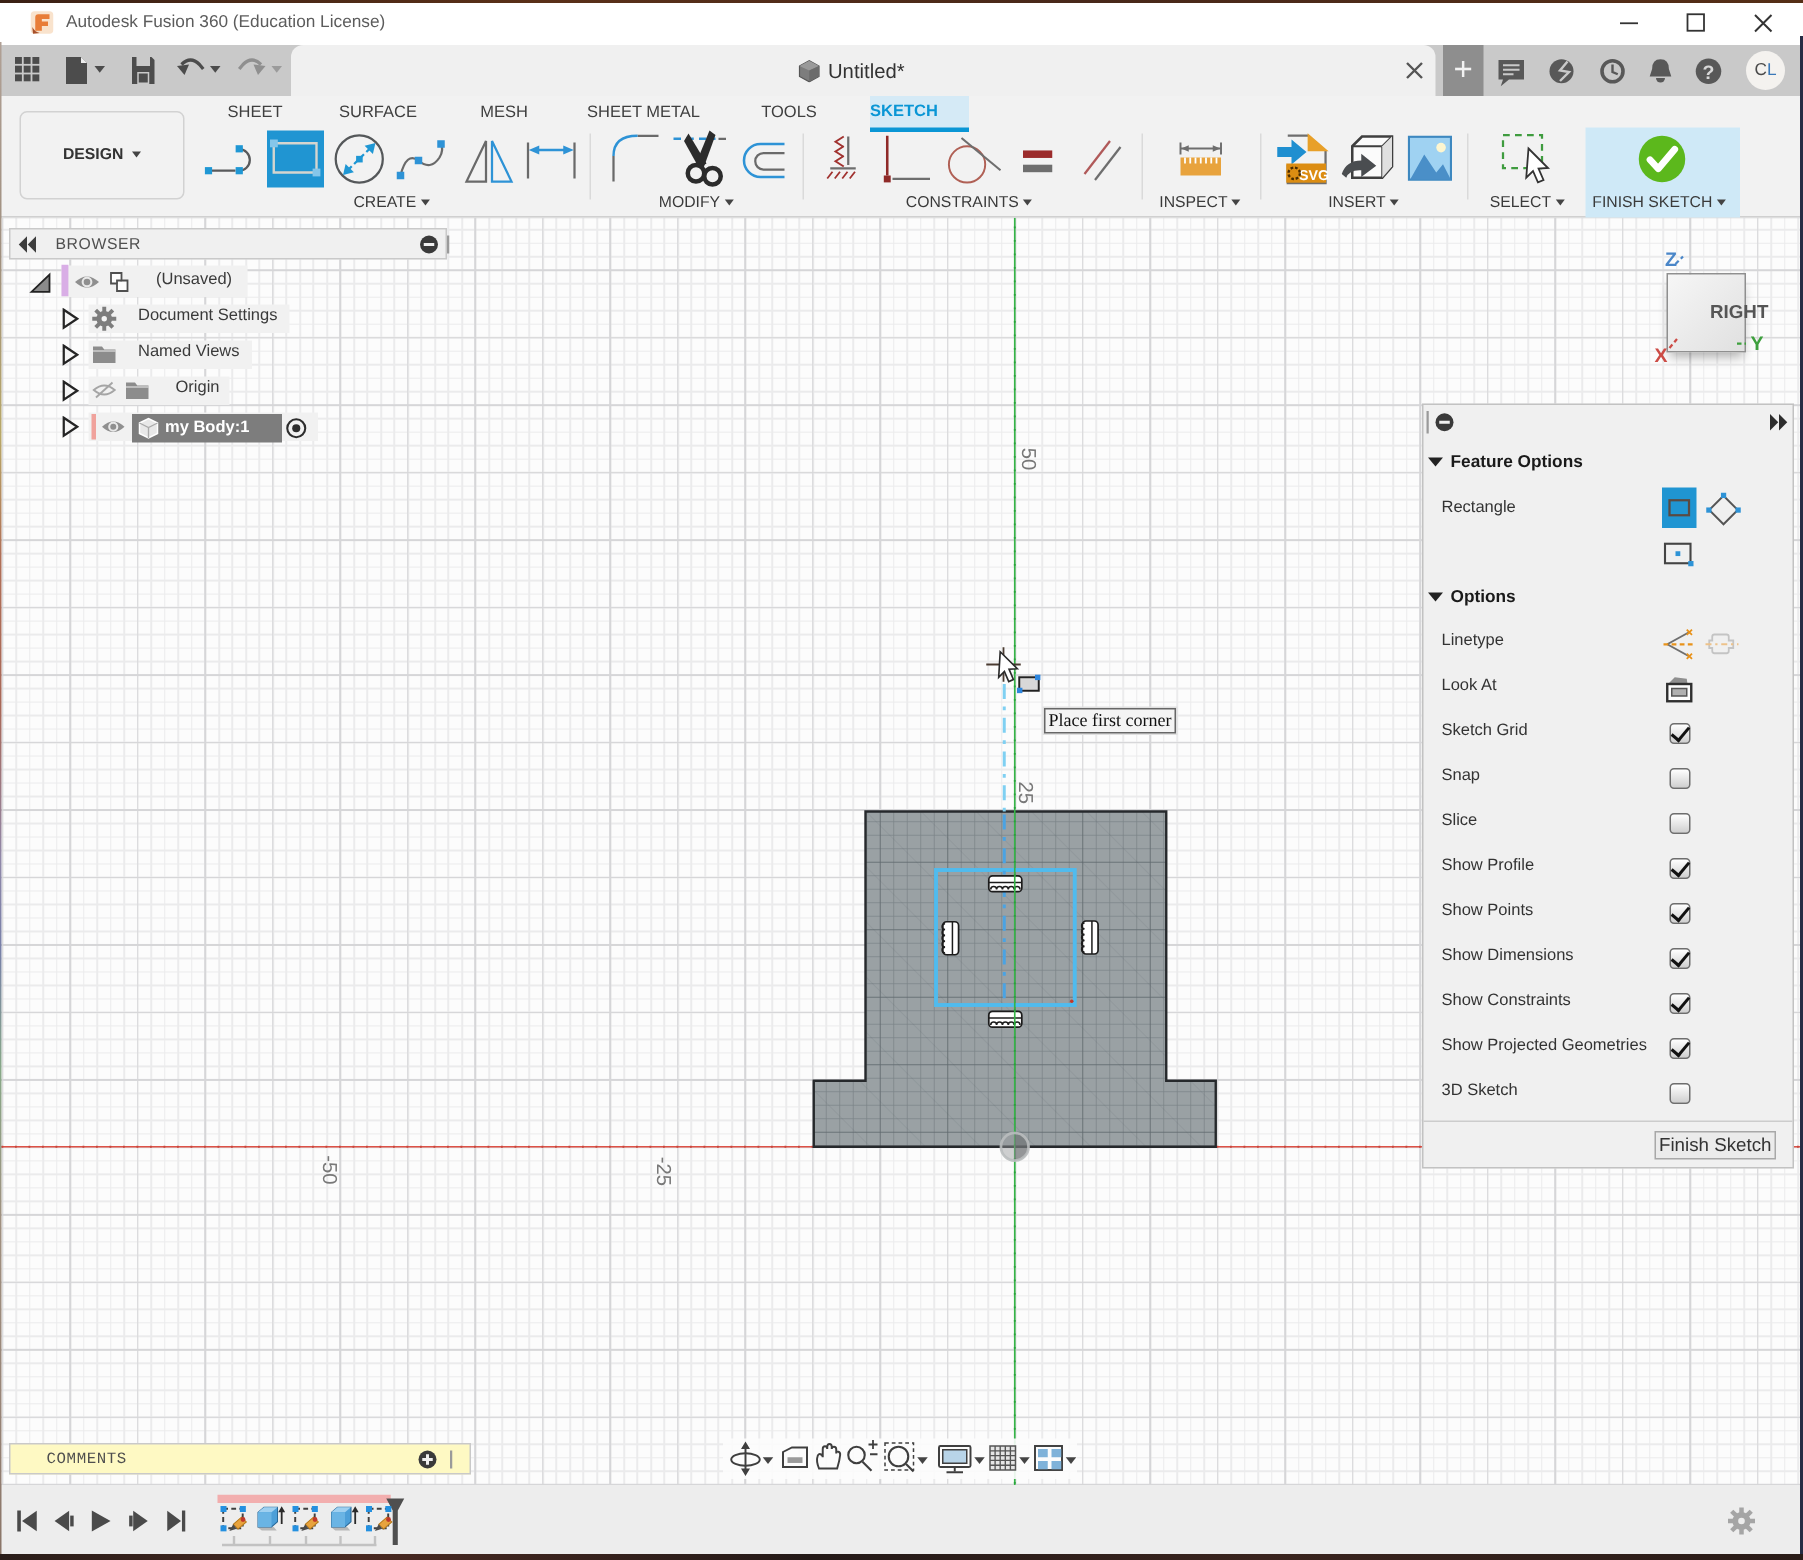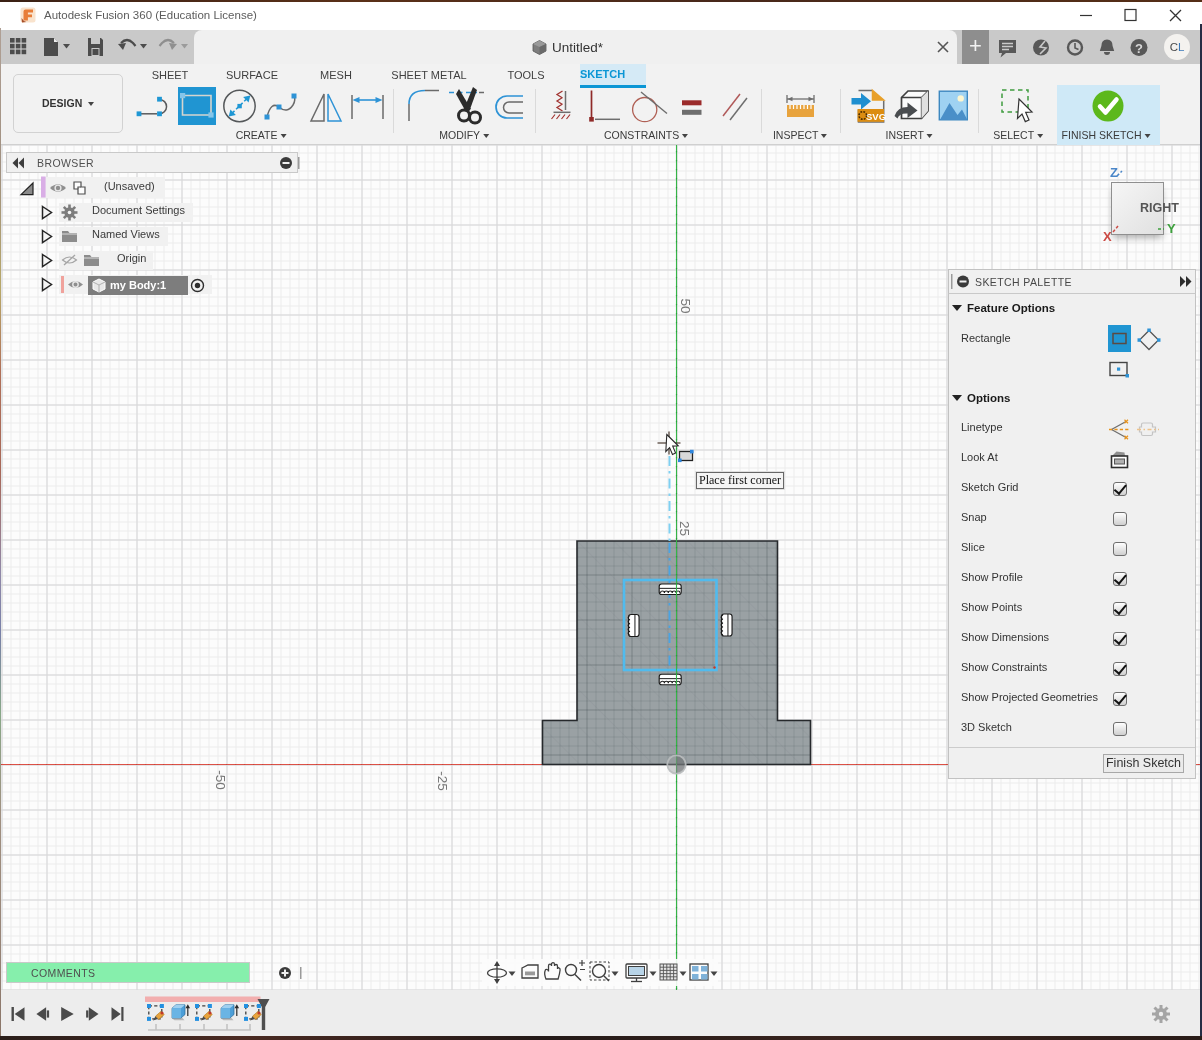--- a/index.html
+++ b/index.html
@@ -36,21 +36,21 @@
 #pheader { left:948px; top:269px; width:248px; height:25px; background:#f0f0f0; border:1px solid #c2c2c2; border-bottom:1px solid #c9c9c9; }
 #pheader span { position:absolute; left:26px; top:6px; font-size:10.5px; color:#484848; letter-spacing:0.4px; }
 .plabel { position:absolute; left:961px; font-size:11px; color:#333; white-space:nowrap; }
 .psec { position:absolute; left:967px; font-size:11.5px; font-weight:bold; color:#1a1a1a; }
 .psec-car { position:absolute; left:952px; width:0; height:0; border-left:5px solid transparent; border-right:5px solid transparent; border-top:6.5px solid #222; }
 .cbx { position:absolute; left:1113px; width:14px; height:14px; border:1px solid #6e6e6e; border-radius:3px; background:linear-gradient(#ffffff,#cfcfcf); }
 .cbx.on::after { content:""; position:absolute; left:3.2px; top:-1px; width:4.6px; height:9.5px; border-right:2.5px solid #111; border-bottom:2.5px solid #111; transform:rotate(40deg); }
 #finishbtn { left:1103px; top:754px; width:81px; height:19px; background:#ebebeb; border:1px solid #a8a8a8; font-size:12.5px; color:#333; text-align:center; line-height:17px; }
 #vcube { left:1111px; top:182px; width:53px; height:53px; background:linear-gradient(135deg,#f6f6f6,#e0e0e0); border:1px solid #8f8f8f; text-align:center; line-height:51px; font-size:12.5px; font-weight:bold; color:#555; box-shadow:0 5px 7px -2px rgba(0,0,0,0.3);padding-left:28px; }
 .axlbl { position:absolute; font-size:13px; font-weight:bold; }
-#comments { left:6px; top:962px; width:244px; height:21px; background:#86efac; border:1px solid #c9c9c9; }
+#comments { left:6px; top:962px; width:308px; height:21px; background:#fef9c3; border:1px solid #c9c9c9;font-family:Liberation Mono, monospace; }
 #comments span { position:absolute; left:24px; top:4px; font-size:10.5px; color:#4f4f4f; letter-spacing:0.4px; }
 #navbar { left:482px; top:959px; width:236px; height:27px; background:rgba(252,252,252,0.9); }
 #timeline { left:0; top:990px; width:1202px; height:46px; background:#ededed; }
 #tooltip { left:696px; top:472px; width:88px; height:17px; background:#f4f4f4; border:1px solid #676767; box-shadow:0 0 0 1px #e0e0e0; font-family:"Liberation Serif", serif; font-size:12px; color:#111; text-align:center; line-height:15px; white-space:nowrap; }
 #topedge { left:0; top:0; width:1202px; height:2px; background:linear-gradient(to right,#3a2014,#5a3018 30%,#48281a 60%,#552e16); }
 #rightedge { left:1200px; top:24px; width:2px; height:1012px; background:#262c44; }
 #bottomedge { left:0; top:1036px; width:1202px; height:4px; background:linear-gradient(to right,#2a1e1a,#4a2a22 20%,#241a18 45%,#3a241e 70%,#2a1c18); }
 #leftedge { left:0; top:28px; width:1px; height:1008px; background:linear-gradient(#b0a095,#a09080 14%,#b8a868 26%,#b07058 34%,#a86858 44%,#9088a8 54%,#7880a8 60%,#88a888 68%,#a09080 78%,#988578 90%,#8a7568); }
 </style>
 </head>
@@ -396,23 +396,20 @@
 <div id="vcube" class="abs">RIGHT</div>
 <div class="axlbl abs" style="left:1110px;top:165px;color:#4a86c8">Z</div>
 <div class="axlbl abs" style="left:1103px;top:229px;color:#cc4b45">X</div>
 <div class="axlbl abs" style="left:1167px;top:221px;color:#3da03d">Y</div>
 <svg class="abs" style="left:1100px;top:160px" width="100" height="90" viewBox="0 0 100 90">
 <line x1="17" y1="16" x2="22" y2="11" stroke="#4a86c8" stroke-width="1.5" stroke-dasharray="3 2"></line>
 <line x1="13" y1="72" x2="18" y2="66" stroke="#cc4b45" stroke-width="1.5" stroke-dasharray="3 2"></line>
 <line x1="58" y1="69" x2="64" y2="69" stroke="#3da03d" stroke-width="1.5" stroke-dasharray="3 2"></line>
 </svg>
 <div id="palette" class="abs"></div>
-<div id="pheader" class="abs">
-      <span>SKETCH PALETTE</span>
-    </div>
 <svg class="abs" style="left:948px;top:272px" width="248" height="20" viewBox="0 0 248 20">
 <rect x="3" y="2" width="1.5" height="15" fill="#9a9a9a"></rect>
 <circle cx="15" cy="9.5" r="6" fill="#3a3a3a"></circle>
 <rect x="11.5" y="8.5" width="7" height="2" fill="#f0f0f0"></rect>
 <path d="M232,4 L237.5,9.5 L232,15 Z" fill="#2d2d2d"></path>
 <path d="M238,4 L243.5,9.5 L238,15 Z" fill="#2d2d2d"></path>
 </svg>
 <div class="psec-car abs" style="top:305px"></div>
 <div class="psec abs" style="top:302px">Feature Options</div>
 <div class="plabel abs" style="top:332px">Rectangle</div>

